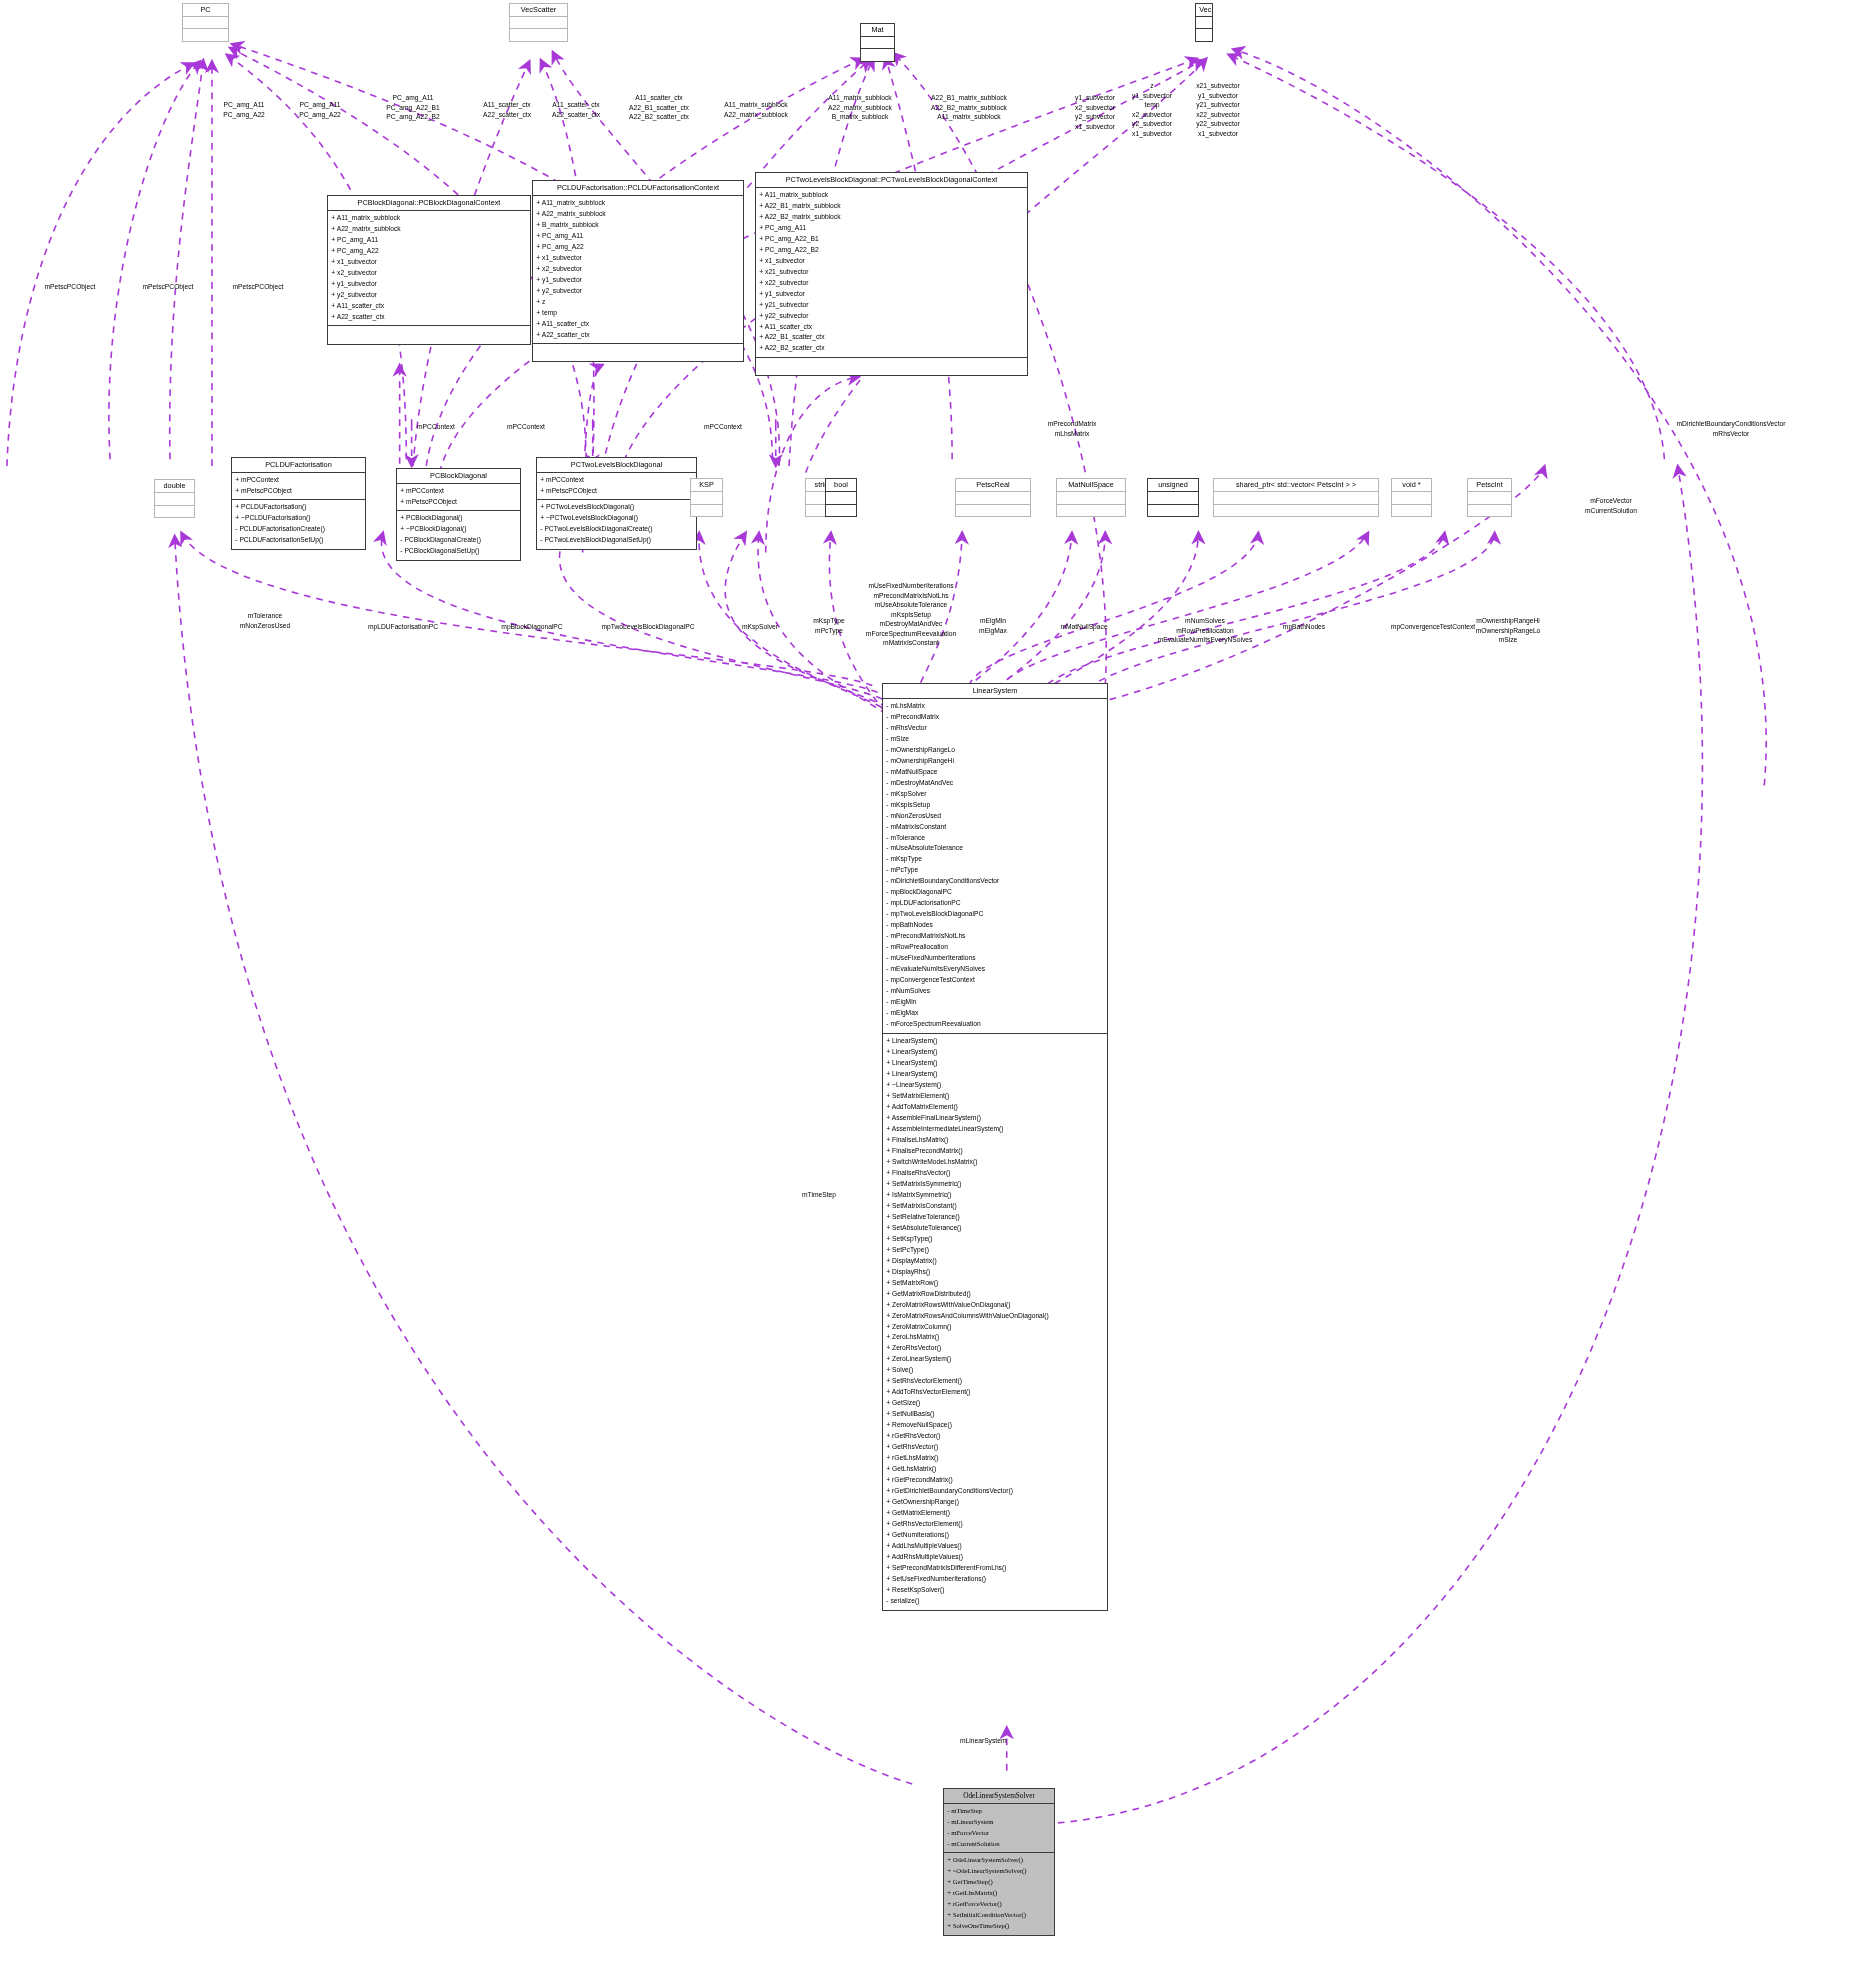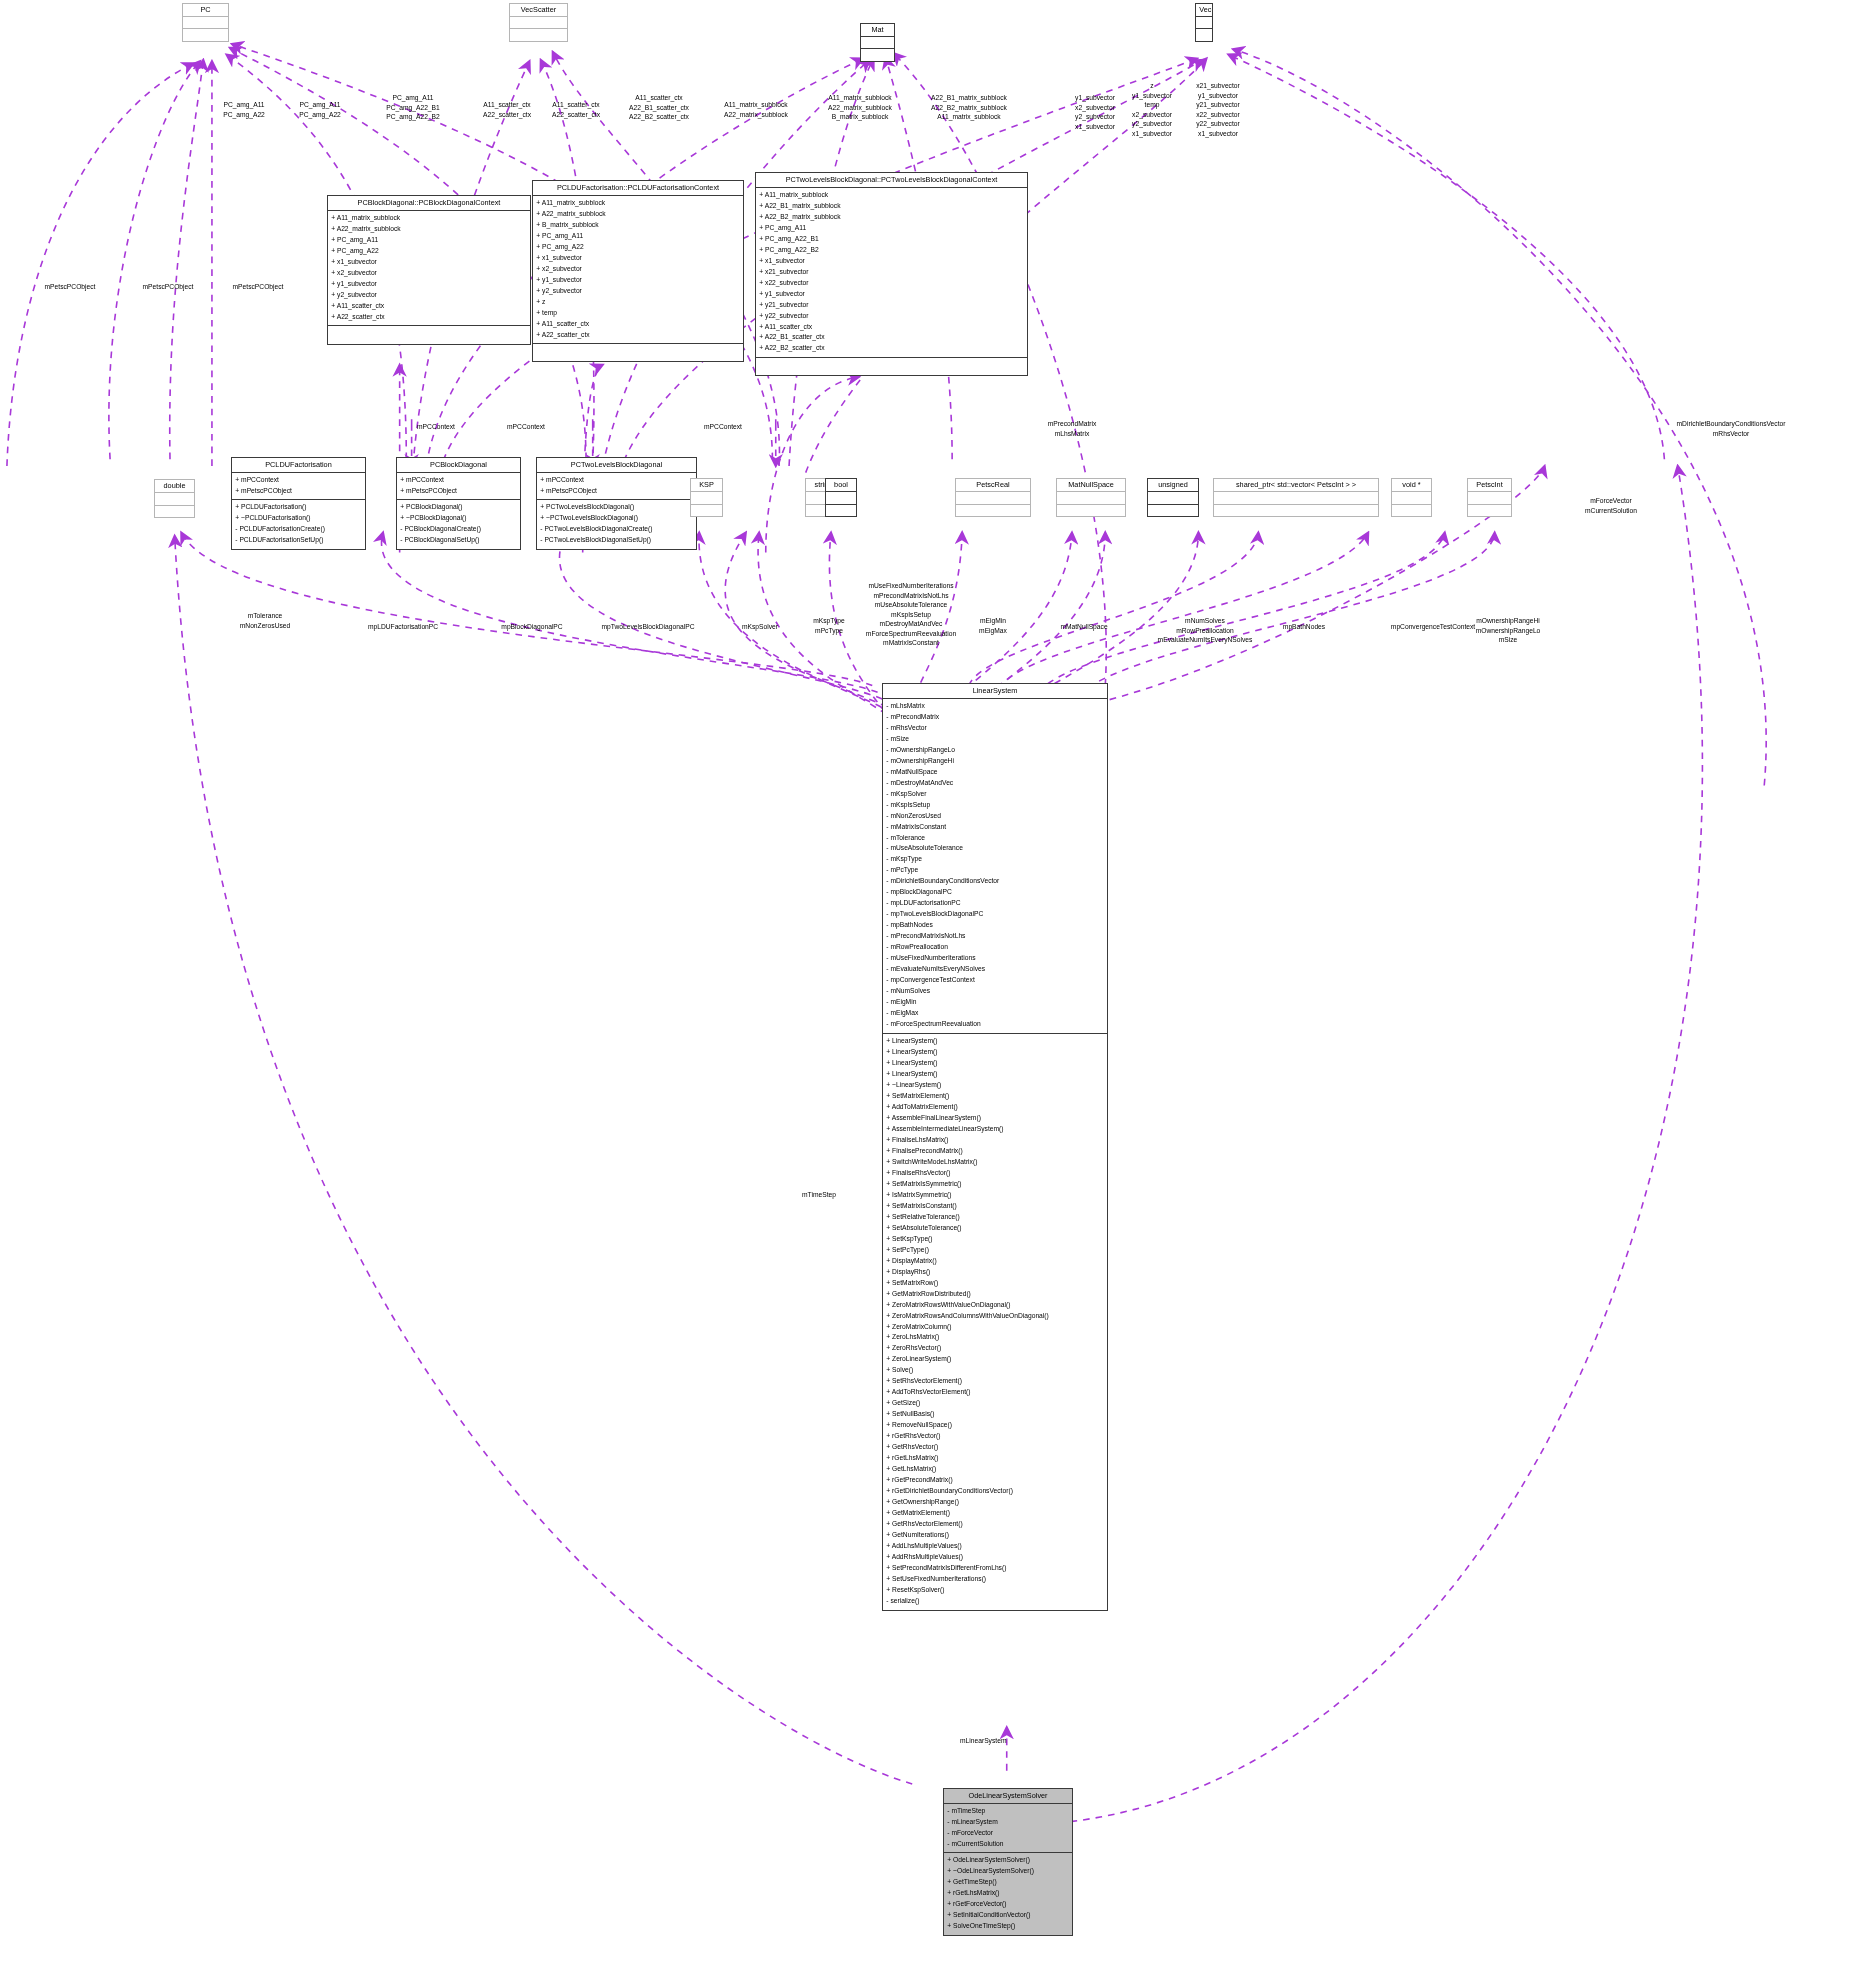--- a/index.html
+++ b/index.html
@@ -325,21 +325,21 @@
   </div>
   <div class="sep"></div>
   <div class="ops">
     <div>+ PCLDUFactorisation()</div>
     <div>+ ~PCLDUFactorisation()</div>
     <div>- PCLDUFactorisationCreate()</div>
     <div>- PCLDUFactorisationSetUp()</div>
   </div>
 </div>
 
-<div class="uml strong fs10" style="left:373px;top:457px;width:125px;">
+<div class="uml strong fs10" style="left:373px;top:468px;width:125px;">
   <div class="title fs11">PCBlockDiagonal</div>
   <div class="sep"></div>
   <div class="attrs">
     <div>+ mPCContext</div>
     <div>+ mPetscPCObject</div>
   </div>
   <div class="sep"></div>
   <div class="ops">
     <div>+ PCBlockDiagonal()</div>
     <div>+ ~PCBlockDiagonal()</div>
@@ -581,21 +581,21 @@
   </div>
 </div>
 
 <div class="elabel" style="left:819px;top:1190px;">
   <div>mTimeStep</div>
 </div>
 <div class="elabel left" style="left:960px;top:1736px;">
   <div>mLinearSystem</div>
 </div>
 
-<div class="uml filled fs10" style="left:920px;top:1788px;width:130px;">
+<div class="uml filled fs10" style="left:920px;top:1788px;width:112px;font-family:Liberation Serif, serif;">
   <div class="title fs11">OdeLinearSystemSolver</div>
   <div class="sep"></div>
   <div class="attrs">
     <div>- mTimeStep</div>
     <div>- mLinearSystem</div>
     <div>- mForceVector</div>
     <div>- mCurrentSolution</div>
   </div>
   <div class="sep"></div>
   <div class="ops">

